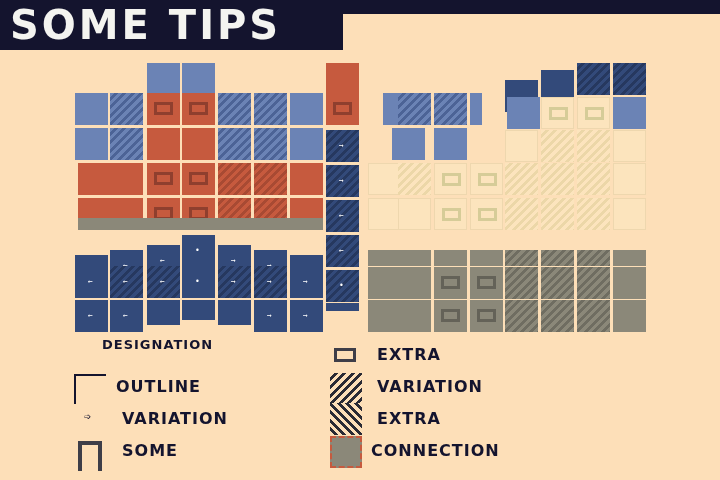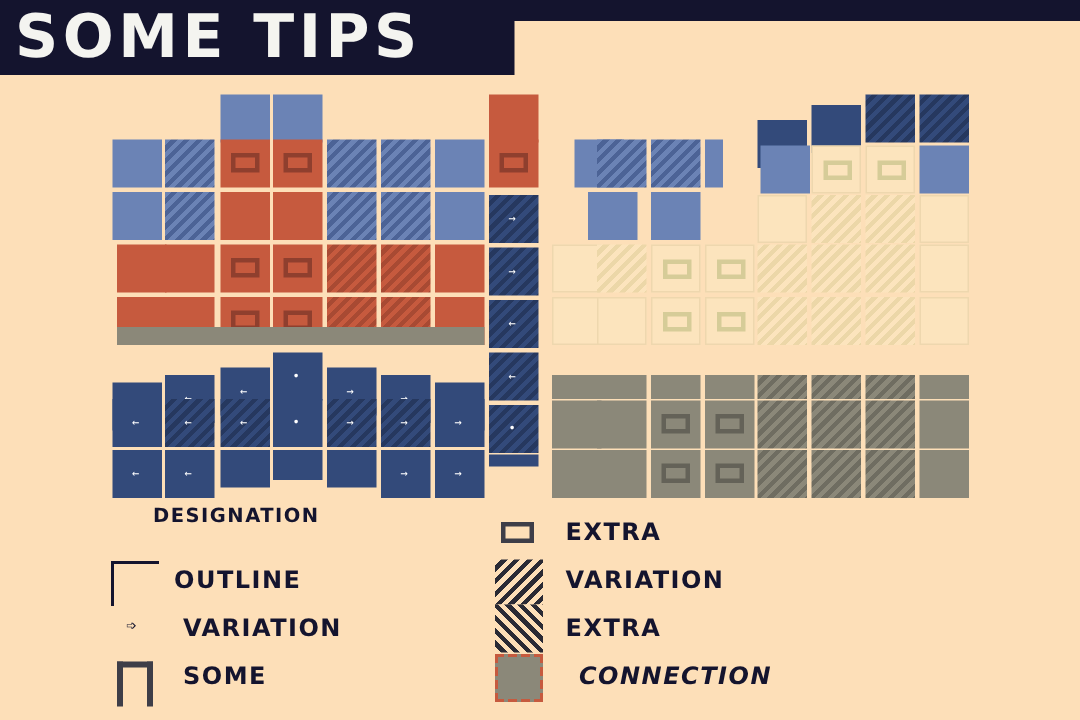--- a/index.html
+++ b/index.html
@@ -275,14 +275,14 @@
   <div class="win-ico" style="left:334px;top:348px;width:22px;height:14px;"></div>
   <div class="legend-label" style="left:377px;top:345px;">EXTRA</div>
 
   <div class="var-ico" style="left:330px;top:373px;width:32px;height:30px;"></div>
   <div class="legend-label" style="left:377px;top:377px;">VARIATION</div>
 
   <div class="ext-ico" style="left:330px;top:403px;width:32px;height:32px;"></div>
   <div class="legend-label" style="left:377px;top:409px;">EXTRA</div>
 
   <div class="conn-ico" style="left:330px;top:436px;width:32px;height:32px;"></div>
-  <div class="legend-label" style="left:386px;top:441px;font-style:italic;">CONNECTION</div>
+  <div class="legend-label" style="left:371px;top:441px;">CONNECTION</div>
 </div>
 
 </body></html>

